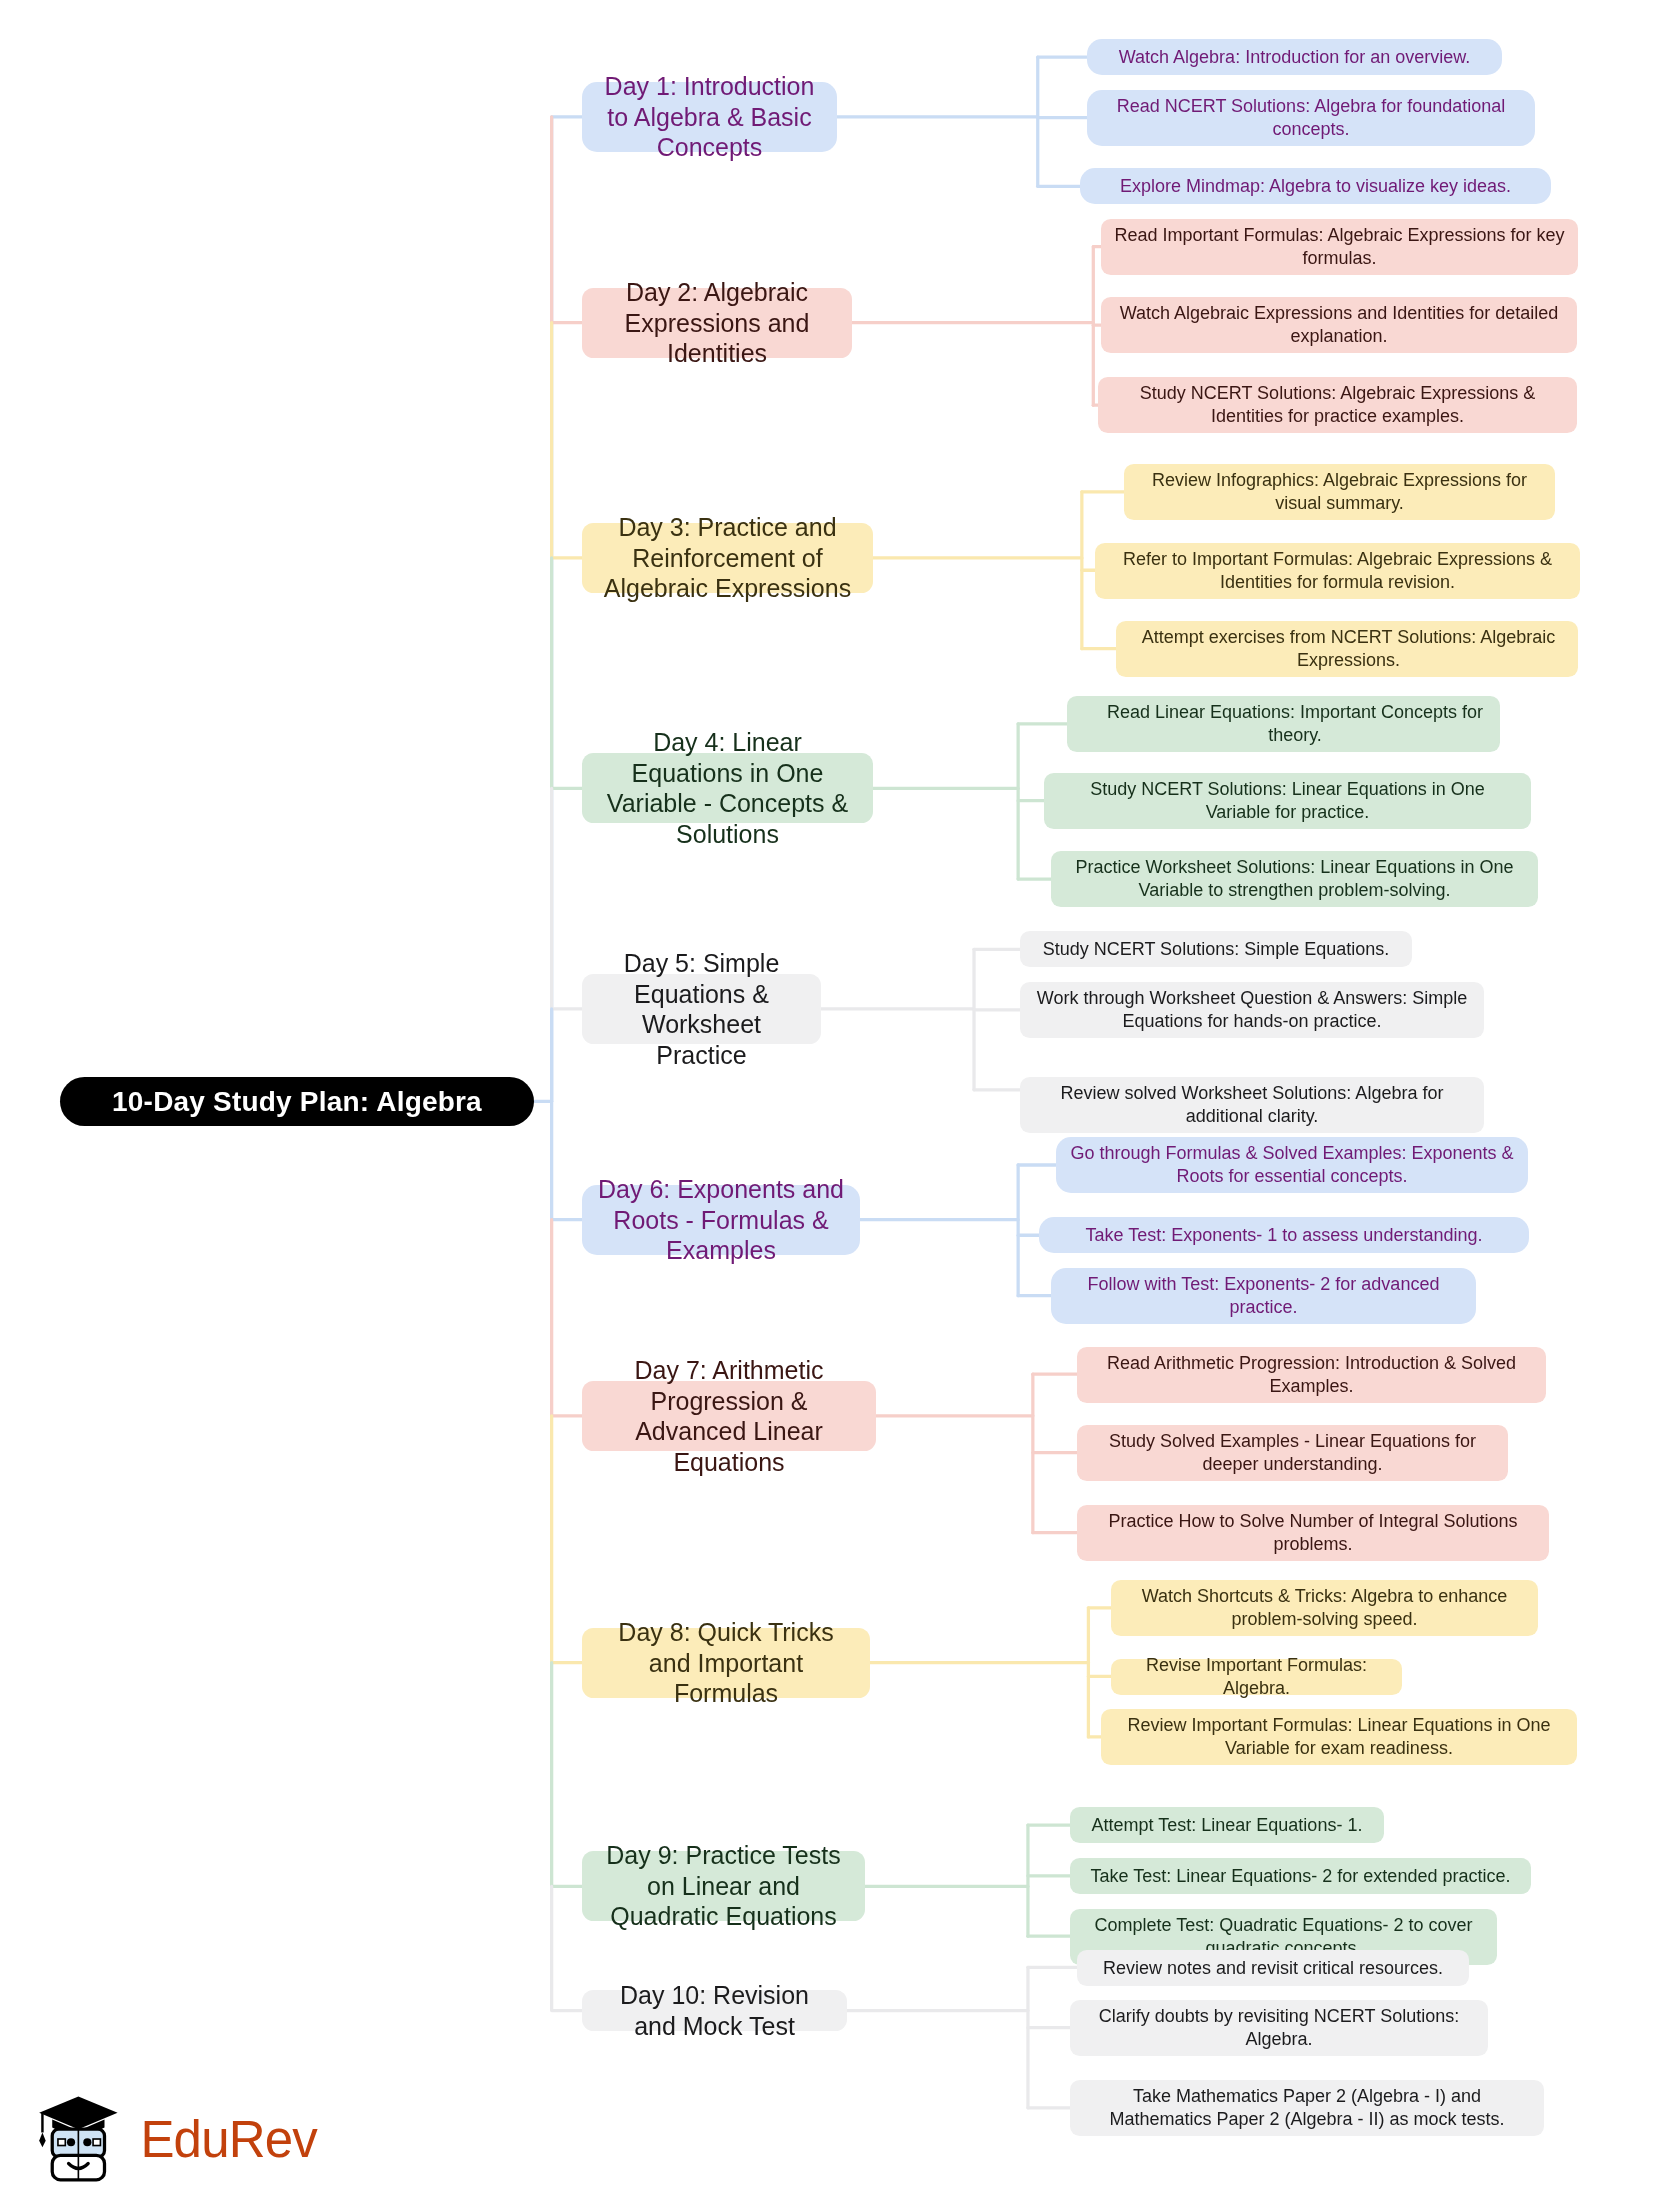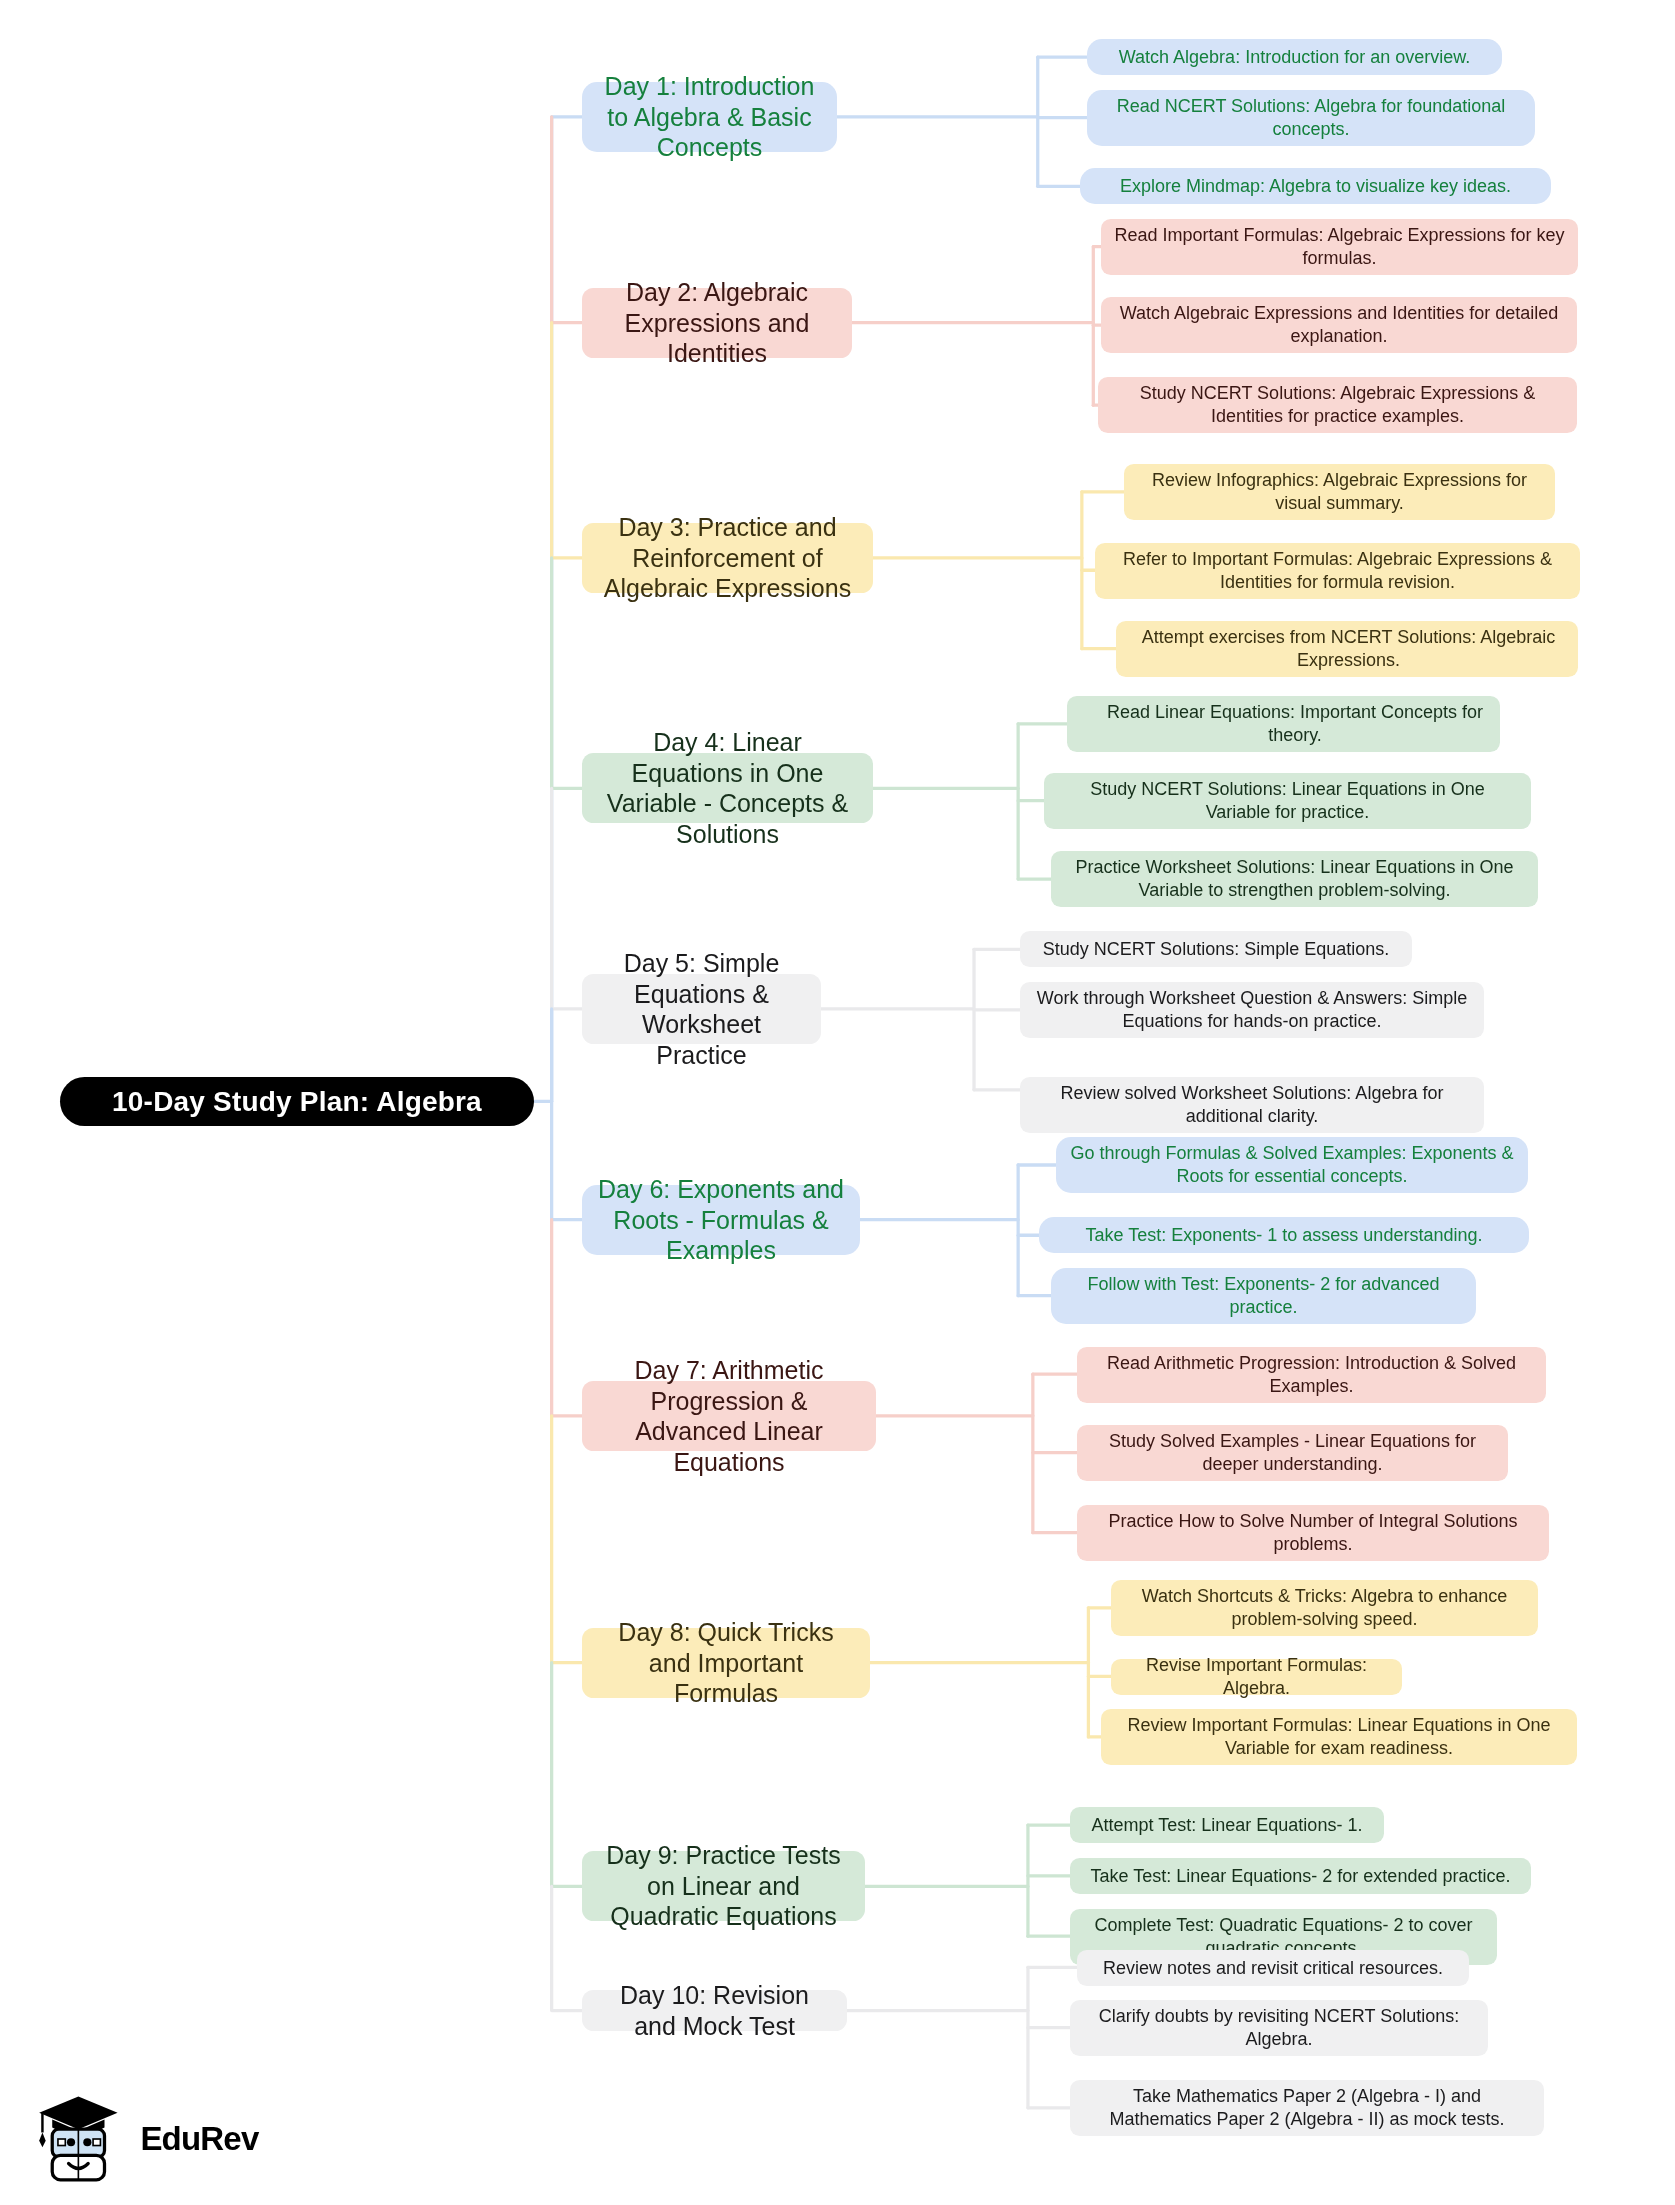--- a/index.html
+++ b/index.html
@@ -53,37 +53,37 @@
     position:absolute;
     border-radius:9.8px;
     display:flex; align-items:center; justify-content:center;
     text-align:center;
     padding:6.5px 13px;
     font-size:18px;
     line-height:1.26;
   }
 
   
-  .c-blue   { background:#d5e3f8; color:#15803d;border-radius:15px; }
+  .c-blue   { background:#d5e3f8; color:#701a75;border-radius:15px; }
   .c-pink   { background:#f9d8d3; color:#3a1613; }
   .c-yellow { background:#fcecb9; color:#3a3111; }
   .c-green  { background:#d5e9d8; color:#16301b; }
   .c-gray   { background:#f0f0f1; color:#1b1b1d; }
 
   
   #logo {
     position:absolute;
     left:31px; top:2082px;
     width:327px; height:114px;
     display:flex; align-items:center; gap:11.4px;
   }
   #logo .logo-word {
-    font-size:33px;
-    font-weight:bold;
-    color:#000000;
+    font-size:51px;
+    font-weight:normal;
+    color:#c2410c;
     letter-spacing:-0.8px;
   }
 </style>
 </head>
 <body>
 
 <svg id="connectors" viewBox="0 0 2051 2699" xmlns="http://www.w3.org/2000/svg">
     <path d="M 675 1348 L 675 143 L 712 143" stroke="#c9dcf4" stroke-width="4" fill="none" stroke-linecap="round" stroke-linejoin="round"></path>
     <path d="M 654 1348 L 675 1348" stroke="#c9dcf4" stroke-width="4" fill="none" stroke-linecap="round" stroke-linejoin="round"></path>
     <path d="M 1024 143 L 1270 143" stroke="#c9dcf4" stroke-width="4" fill="none" stroke-linecap="round" stroke-linejoin="round"></path>

